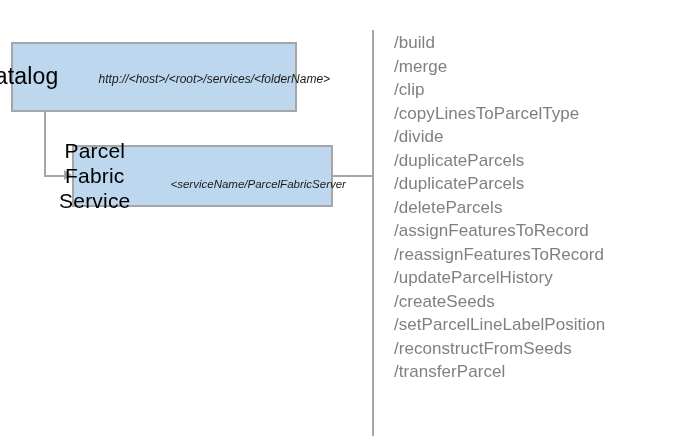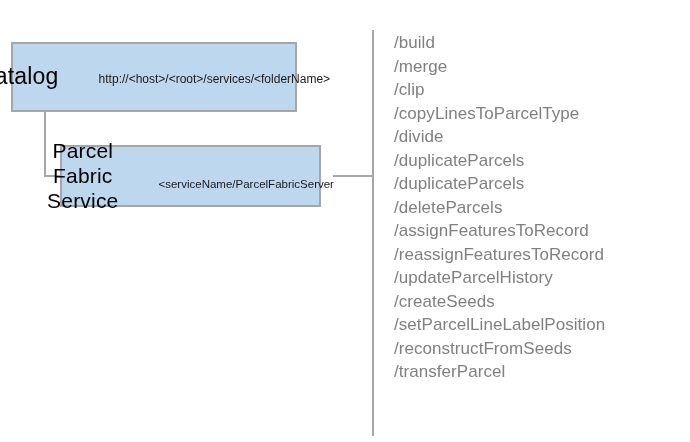--- a/index.html
+++ b/index.html
@@ -41,32 +41,33 @@
     font-weight: normal;
     letter-spacing: 0.2px;
     color: #000000;
   }
   .node-sub {
     font-size: 12px;
     line-height: 16px;
     margin-top: 4px;
     color: #1a1a1a;
     white-space: nowrap;
+    font-style: italic;
   }
 
   #catalog-node {
     left: 11px;
     top: 42px;
     width: 286px;
     height: 70px;
   }
   #catalog-node .node-title { margin-top: -2px; }
 
   #service-node {
-    left: 60px;
+    left: 72px;
     top: 145px;
     width: 261px;
     height: 62px;
   }
   #service-node .node-title { font-size: 21px; line-height: 25px; margin-top: -1px; }
   #service-node .node-sub { font-size: 11.5px; margin-top: 16px; }
 
   
   .conn {
     position: absolute;

